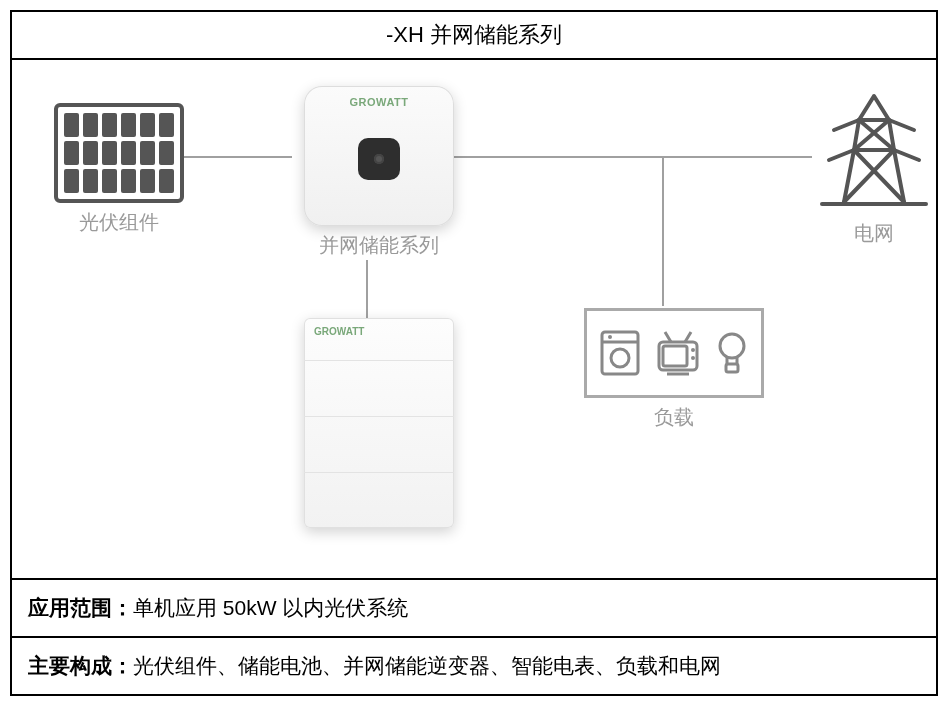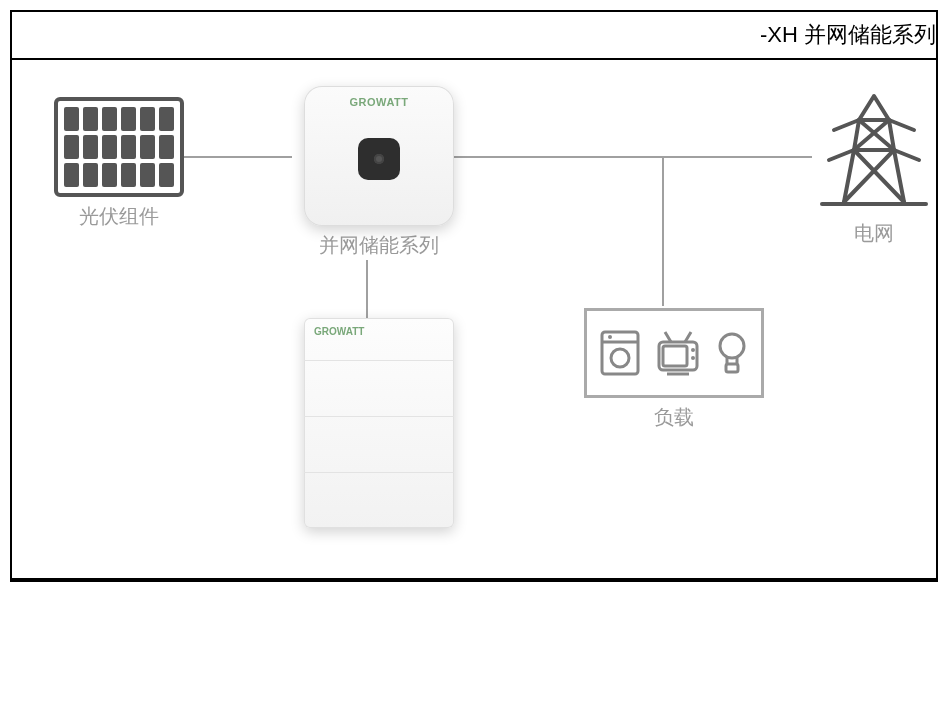--- a/index.html
+++ b/index.html
@@ -9,21 +9,21 @@
     font-family: "Microsoft YaHei", "PingFang SC", sans-serif;
     background: #fff;
   }
   .frame {
     width: 928px;
     border: 2px solid #000;
     background: #fff;
   }
   .title-row {
     border-bottom: 2px solid #000;
-    text-align: right;
+    text-align: center;
     padding: 8px 0;
     font-size: 22px;
   }
   .diagram-row {
     border-bottom: 2px solid #000;
     position: relative;
     height: 520px;
   }
   .info-row {
     border-bottom: 2px solid #000;
@@ -142,21 +142,21 @@
   </div>
 
   <div class="diagram-row">
     <div class="canvas">
 
       <div class="wire-h" style="top:96px; left:160px; width:120px;"></div>
       <div class="wire-h" style="top:96px; left:430px; width:370px;"></div>
       <div class="wire-v" style="top:96px; left:650px; height:150px;"></div>
       <div class="wire-v" style="top:200px; left:354px; height:60px;"></div>
 
-      <div class="node" style="left:30px; top:37px;">
+      <div class="node" style="left:30px; top:43px;">
         <div class="pv">
           <div></div>
             <div></div>
             <div></div>
             <div></div>
             <div></div>
             <div></div>
           <div></div>
             <div></div>
             <div></div>
@@ -229,15 +229,21 @@
           <div class="brand">GROWATT</div>
           <div class="seg" style="top:42px;"></div>
           <div class="seg" style="top:98px;"></div>
           <div class="seg" style="top:154px;"></div>
         </div>
       </div>
 
     </div>
   </div>
 
-
+  <div class="info-row">
+    <span class="info-label">应用范围：</span><span>单机应用 50kW 以内光伏系统</span>
+  </div>
+
+  <div class="info-row">
+    <span class="info-label">主要构成：</span><span>光伏组件、储能电池、并网储能逆变器、智能电表、负载和电网</span>
+  </div>
 
 </div>
 
 </body></html>

